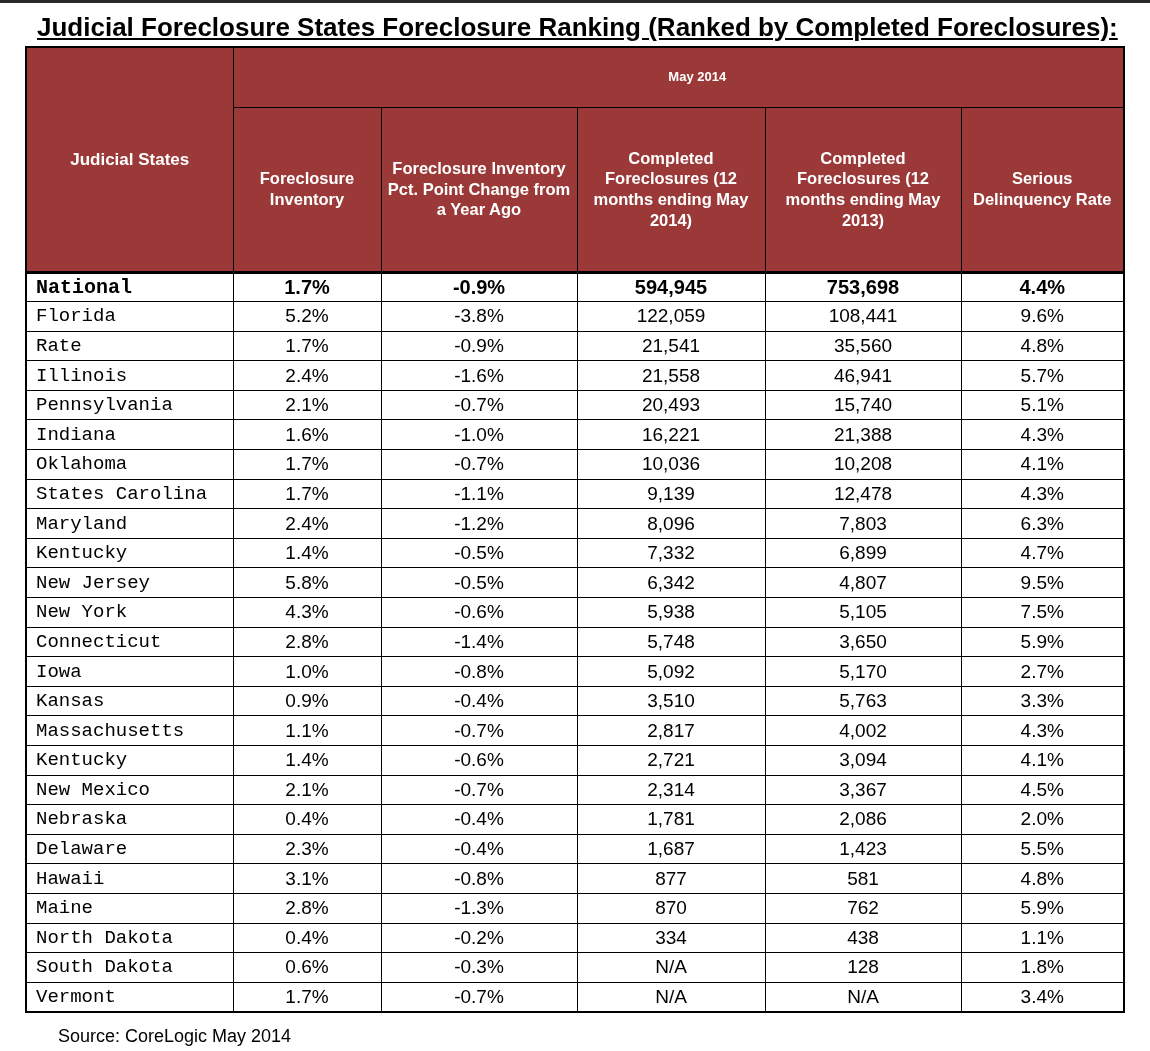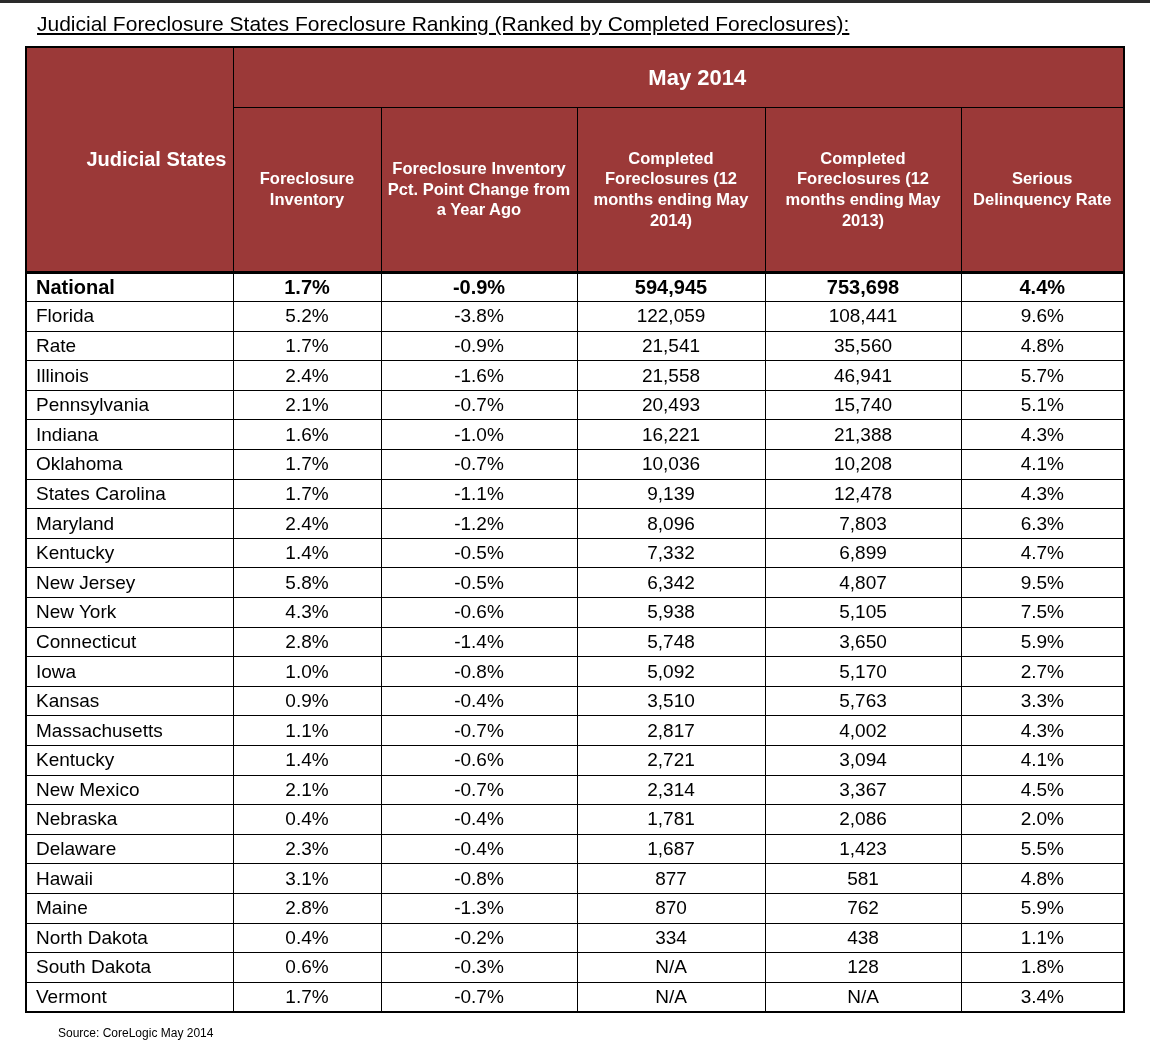--- a/index.html
+++ b/index.html
@@ -12,21 +12,21 @@
     overflow: hidden;
     position: relative;
   }
   .top-strip {
     position: absolute; left: 0; top: 0;
     width: 1150px; height: 3px;
     background: #2a2a2a;
   }
   .page-title {
     position: absolute; left: 37px; top: 12px;
-    font-size: 21px; font-weight: normal; color: #000;
+    font-size: 26px; font-weight: bold; color: #000;
     text-decoration: underline;
     letter-spacing: 0px;
     white-space: nowrap;
   }
   table.fc-table {
     position: absolute; left: 25px; top: 46px;
     width: 1098px;
     border-collapse: collapse;
     table-layout: fixed;
     border: 2.5px solid var(--line);
@@ -39,45 +39,46 @@
   .fc-table thead th {
     background: var(--maroon);
     color: #ffffff;
     font-weight: bold;
     text-align: center;
     vertical-align: middle;
     font-size: 16.5px;
     line-height: 1.25;
     padding: 2px 6px;
   }
-  .hdr-row1 th.span-hdr { height: 60px; font-size: 22px; padding-left: 44px; }
-  .hdr-row1 th.corner-hdr { font-size: 20px; text-align: right; }
+  .hdr-row1 th.span-hdr { height: 60px; font-size: 13px; padding-left: 44px; }
+  .hdr-row1 th.corner-hdr { font-size: 17px; }
   .hdr-row2 th { height: 165px; border-bottom: 3px solid var(--line); }
   .corner-hdr { border-bottom: 3px solid var(--line) !important; }
   .fc-table tbody td {
     height: 29.6px;
     font-size: 19px;
     color: #000;
     vertical-align: middle;
     background: #ffffff;
   }
   .fc-table tbody td.state-cell {
     text-align: left;
     padding-left: 9px;
+    font-family: Liberation Mono, monospace;
   }
   .fc-table tbody td.value-cell {
     text-align: center;
   }
   .fc-table tbody tr.bold-row td {
     font-weight: bold;
     font-size: 20px;
   }
   .source-note {
     position: absolute; left: 58px; top: 1026px;
-    font-size: 12px; color: #000;
+    font-size: 18px; color: #000;
   }
 </style>
 </head>
 <body>
 
 <div class="top-strip"></div>
 
 <div class="page-title">Judicial Foreclosure States Foreclosure Ranking (Ranked by Completed Foreclosures):</div>
 
 <table class="fc-table">

